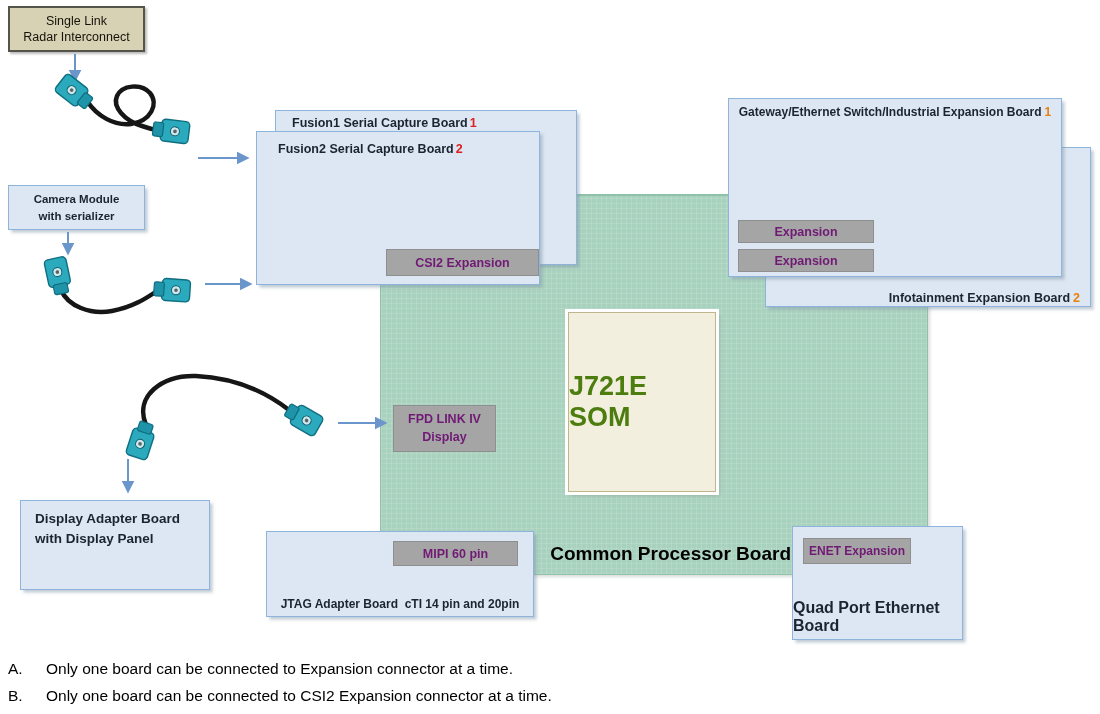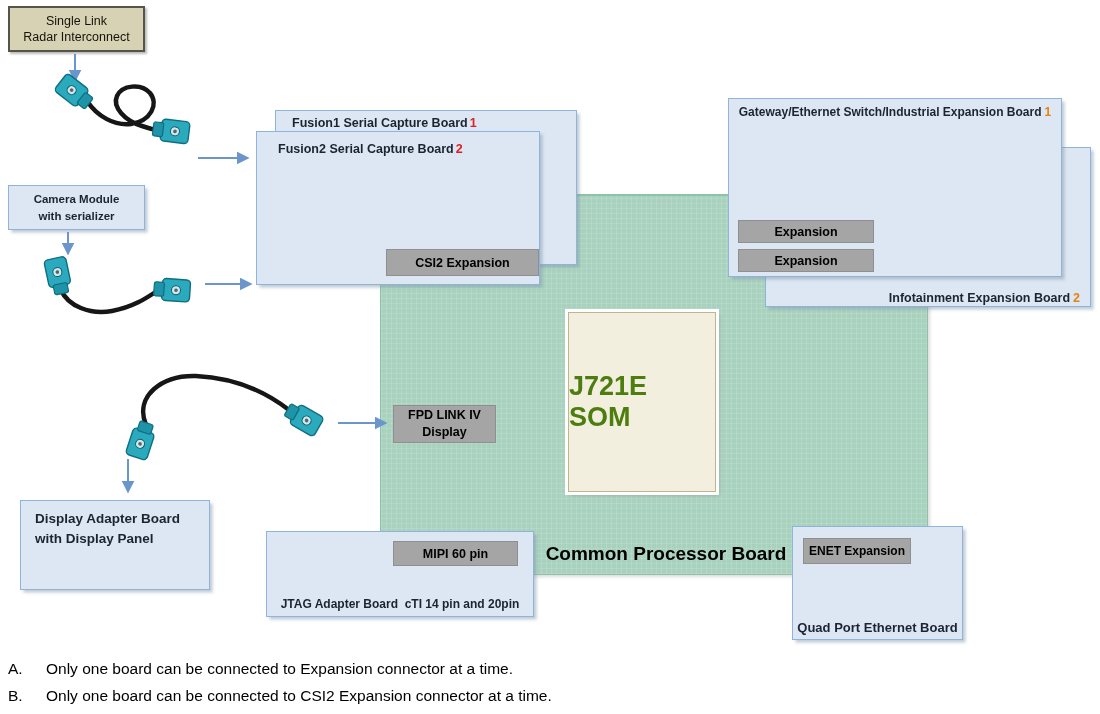--- a/index.html
+++ b/index.html
@@ -13,38 +13,38 @@
     box-shadow:2.5px 2.5px 3px rgba(130,150,170,.5);
     box-sizing:border-box;
   }
   .board-title{font-weight:bold;font-size:12.5px;color:var(--title-text);}
   .num-red{color:var(--red-number);font-weight:bold;margin-left:2px;}
   .num-orange{color:var(--orange-number);font-weight:bold;margin-left:3px;}
   .gray-btn{
     position:absolute;background:var(--gray-connector);
     border:1px solid var(--gray-border);box-sizing:border-box;
     display:flex;align-items:center;justify-content:center;
-    font-weight:bold;font-size:12.5px;color:#000000;text-align:center;
+    font-weight:bold;font-size:12.5px;color:#701a75;text-align:center;
   }
   .green-board{
     position:absolute;background-color:var(--green-board);
     background-image:
       repeating-linear-gradient(0deg, rgba(255,255,255,.12) 0 1px, transparent 1px 5px),
       repeating-linear-gradient(90deg, rgba(255,255,255,.12) 0 1px, transparent 1px 5px);
     border:1px solid var(--green-border);border-top:2.5px solid var(--green-border);
     box-shadow:2px 2px 3px rgba(150,160,155,.35);box-sizing:border-box;
   }
   .som{
     position:absolute;background:var(--som-fill);
     border:1.6px solid var(--som-border);
     box-shadow:0 0 0 3px #ffffff, 3px 3px 4px rgba(120,120,110,.45);
     display:flex;align-items:center;justify-content:center;box-sizing:border-box;
   }
   .som-label{font-weight:bold;font-size:27px;color:#4d7c0f;}
-  .cpb-label{position:absolute;font-weight:bold;font-size:19px;color:#000;text-align:center;}
+  .cpb-label{position:absolute;font-weight:bold;font-size:19px;color:#000;text-align:right;}
   .khaki-box{
     position:absolute;background:var(--khaki-fill);border:2px solid var(--khaki-border);
     box-shadow:2px 2px 2px rgba(120,120,120,.5);box-sizing:border-box;
     display:flex;flex-direction:column;align-items:center;justify-content:center;
     font-weight:normal;font-size:12.5px;color:#14130b;line-height:1.3;text-align:center;
   }
   .center-col{display:flex;flex-direction:column;align-items:center;justify-content:center;text-align:center;}
   .cam-text{font-weight:bold;font-size:11.5px;color:var(--title-text);line-height:1.4;}
   .fpd{flex-direction:column;line-height:1.4;font-size:12.5px;}
   .da-text{padding:8px 0 0 14px;font-weight:bold;font-size:13.5px;color:var(--title-text);line-height:1.45;}
@@ -62,21 +62,21 @@
 </head>
 <body>
 
 <div class="canvas">
 
   <div class="green-board" style="left:380px;top:194px;width:548px;height:381px;">
     <div class="som" style="left:187px;top:116px;width:148px;height:180px;">
       <span class="som-label">J721E SOM</span>
     </div>
     <div class="cpb-label" style="left:160px;top:347px;width:250px;">Common Processor Board</div>
-    <div class="gray-btn fpd" style="left:12px;top:209px;width:103px;height:38px;">
+    <div class="gray-btn fpd" style="left:12px;top:209px;width:103px;height:47px;">
       <span>FPD LINK IV</span>
       <span>Display</span>
     </div>
   </div>
 
   <div class="blue-board" style="left:275px;top:110px;width:302px;height:155px;">
     <div class="board-title" style="padding:5px 0 16px 16px;">
       <span>Fusion1 Serial Capture Board</span><span class="num-red">1</span>
     </div>
   </div>
@@ -110,21 +110,21 @@
     <div class="gray-btn" style="left:126px;top:9px;width:125px;height:25px;">
       <span>MIPI 60 pin</span>
     </div>
     <div class="board-title" style="position:absolute;bottom:5px;width:100%;text-align:center;white-space:pre;font-size:12px;">JTAG Adapter Board  cTI 14 pin and 20pin</div>
   </div>
 
   <div class="blue-board" style="left:792px;top:526px;width:171px;height:114px;">
     <div class="gray-btn" style="left:10px;top:11px;width:108px;height:26px;font-size:12px;">
       <span>ENET Expansion</span>
     </div>
-    <div class="board-title" style="position:absolute;bottom:4px;width:100%;text-align:center;font-size:13px;">Quad Port Ethernet Board</div>
+    <div class="board-title" style="position:absolute;bottom:4px;width:100%;text-align:left;font-size:16px;">Quad Port Ethernet Board</div>
   </div>
 
   <div class="khaki-box" style="left:8px;top:6px;width:137px;height:46px;">
     <span>Single Link</span>
     <span>Radar Interconnect</span>
   </div>
 
   <div class="blue-board center-col" style="left:8px;top:185px;width:137px;height:45px;">
     <span class="cam-text">Camera Module</span>
     <span class="cam-text">with serializer</span>

